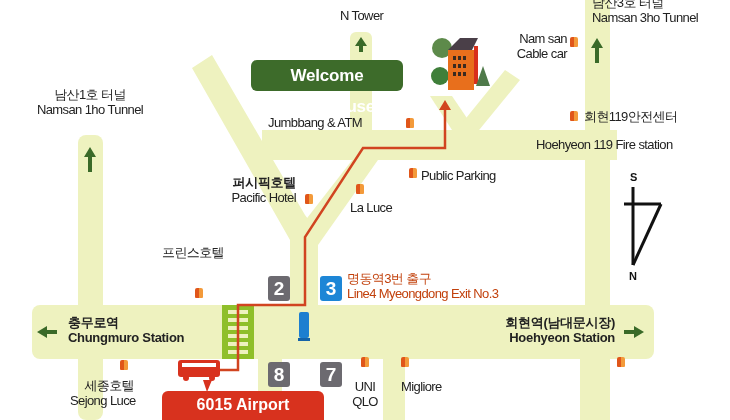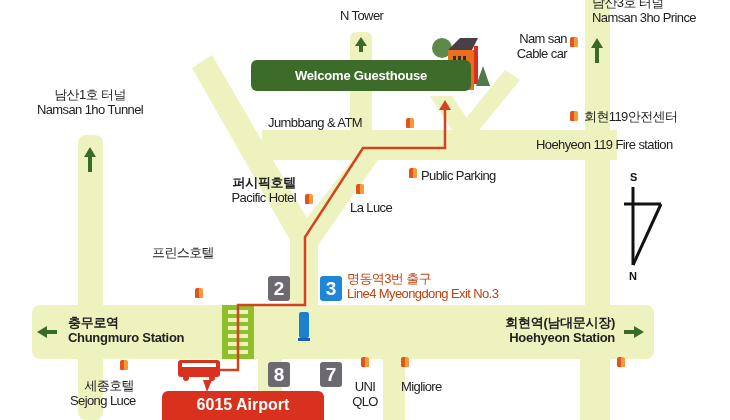--- a/index.html
+++ b/index.html
@@ -6,21 +6,21 @@
   body{width:730px;height:420px;overflow:hidden;position:relative;font-family:"Liberation Sans","DejaVu Sans",sans-serif;}
   #map{position:absolute;left:0;top:0;width:730px;height:420px;}
   .lbl{position:absolute;color:#222;font-size:13px;line-height:15px;letter-spacing:-0.6px;white-space:nowrap;font-family:"Liberation Sans","DejaVu Sans",sans-serif;}
   .lbl .ko{display:block;}
   .lbl .en{display:block;}
   .center{text-align:center;}
   .right{text-align:right;}
   .bold{font-weight:bold;letter-spacing:-0.3px;}
   .red{color:#c2410c;}
   .poi{position:absolute;width:8px;height:10px;background:linear-gradient(90deg,#e0561a 0 50%,#f39a3a 50% 100%);border-radius:2px 2px 1px 1px;}
-  .gh-sign{position:absolute;left:251px;top:60px;width:220px;height:31px;background:#3d6b2a;border-radius:6px;color:#fff;font-weight:bold;font-size:13px;line-height:31px;text-align:center;letter-spacing:-0.2px;}
+  .gh-sign{position:absolute;left:251px;top:60px;width:152px;height:31px;background:#3d6b2a;border-radius:6px;color:#fff;font-weight:bold;font-size:17px;line-height:31px;text-align:center;letter-spacing:-0.2px;}
   .exit{position:absolute;width:22px;height:25px;border-radius:3px;color:#fff;font-weight:bold;font-size:19px;line-height:25px;text-align:center;}
   .exit.gray{background:#6c6a70;}
   .exit.blue{background:#1d86d6;}
   .limo{position:absolute;left:162px;top:391px;width:162px;height:29px;background:#d8321e;border-radius:6px 6px 0 0;color:#fff;font-weight:bold;font-size:16px;line-height:28px;text-align:center;}
   .compass-s,.compass-n{position:absolute;font-size:11px;font-weight:bold;color:#111;}
 </style>
 </head>
 <body>
 
 <div id="map">
@@ -133,21 +133,21 @@
       <span class="en">N Tower</span>
     </div>
 
   <div class="lbl center" style="left:30px;top:87px;width:120px;">
     <span class="ko">남산1호 터널</span>
     <span class="en">Namsan 1ho Tunnel</span>
   </div>
 
   <div class="lbl" style="left:592px;top:-5px;">
     <span class="ko">남산3호 터널</span>
-    <span class="en">Namsan 3ho Prince</span>
+    <span class="en">Namsan 3ho Tunnel</span>
   </div>
 
   <div class="lbl" style="left:268px;top:115px;">
       <span class="en">Jumbbang &amp; ATM</span>
     </div>
 
   <div class="lbl right" style="left:510px;top:31px;width:57px;">
     <span class="en">Nam san</span>
     <span class="en">Cable car</span>
   </div>
@@ -165,21 +165,21 @@
 
   <div class="lbl right" style="left:210px;top:175px;width:86px;">
     <span class="ko bold">퍼시픽호텔</span>
     <span class="en">Pacific Hotel</span>
   </div>
 
   <div class="lbl" style="left:350px;top:200px;">
       <span class="en">La Luce</span>
     </div>
 
-  <div class="lbl center" style="left:138px;top:245px;width:90px;">
+  <div class="lbl center" style="left:148px;top:245px;width:90px;">
     <span class="ko">프린스호텔</span>
   </div>
 
   <div class="exit gray" style="left:268px;top:276px;">2</div>
   <div class="exit blue" style="left:320px;top:276px;">3</div>
   <div class="exit gray" style="left:268px;top:362px;">8</div>
   <div class="exit gray" style="left:320px;top:362px;">7</div>
 
   <div class="lbl red" style="left:347px;top:271px;">
     <span class="ko">명동역3번 출구</span>

